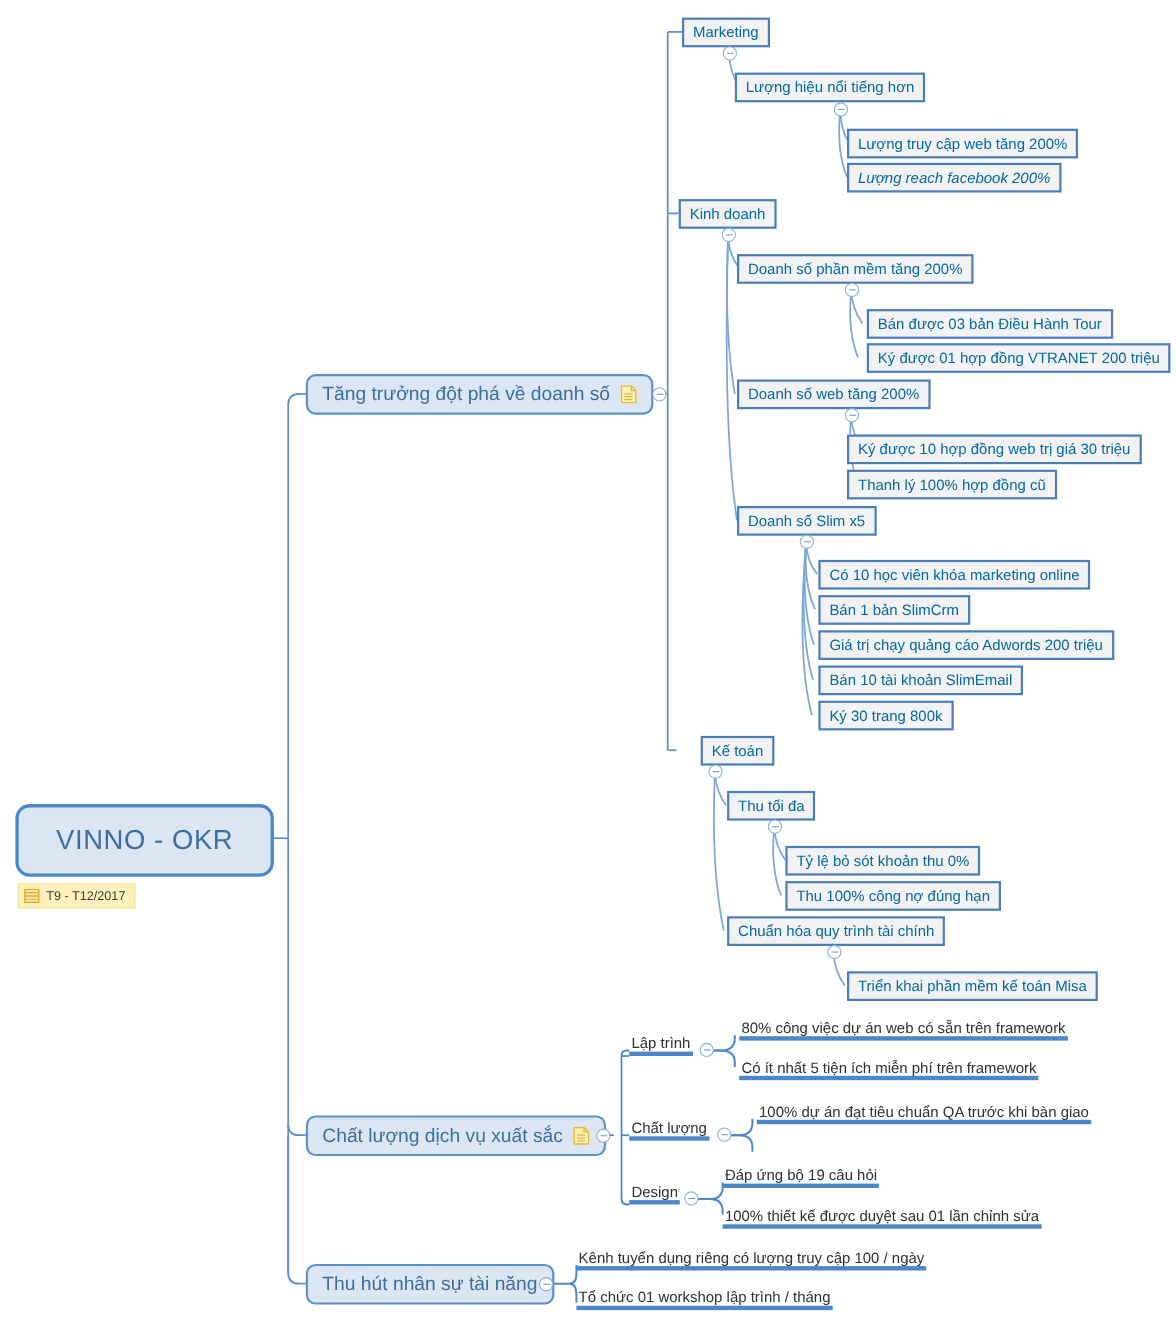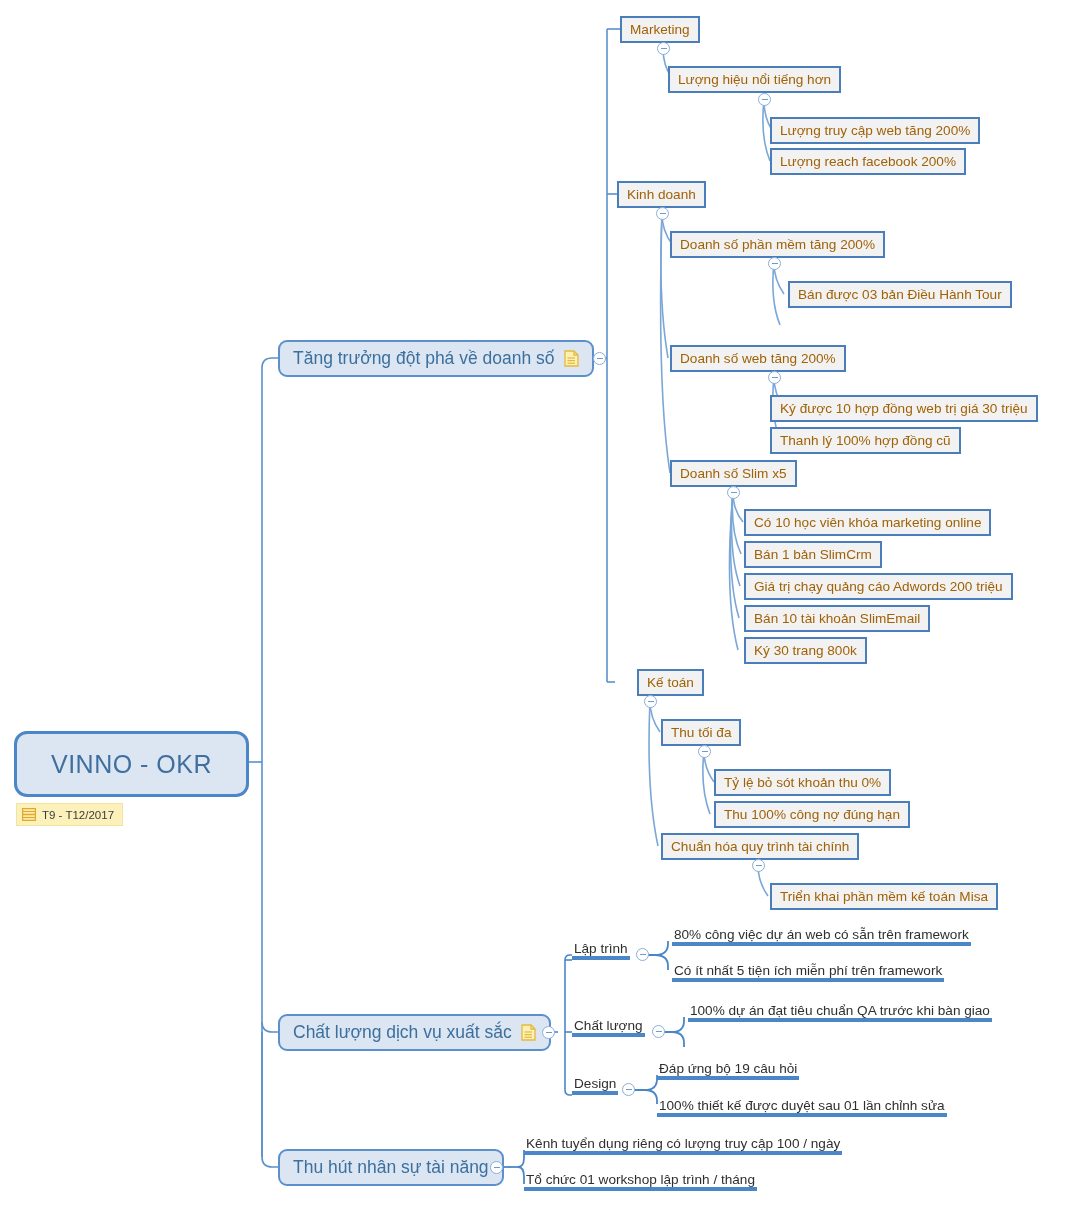--- a/index.html
+++ b/index.html
@@ -72,21 +72,21 @@
 
   
   .box-node {
     position: absolute;
     background: #f2f2f2;
     border: 2px solid #4a7ebb;
     display: flex;
     align-items: center;
     padding: 10px 8px;
     height: 27px;
-    color: #a16207;
+    color: #0369a1;
     font-size: 13.6px;
     white-space: nowrap;
     z-index: 4;
   }
 
   
   .ul-node {
     position: absolute;
     display: flex;
     align-items: flex-end;
@@ -257,37 +257,40 @@
   <div class="toggle" style="left:657px; top:42px;"></div>
 
   <div class="box-node" style="left:668px; top:66px;">
     <span>Lượng hiệu nổi tiếng hơn</span>
   </div>
   <div class="toggle" style="left:758px; top:93px;"></div>
 
   <div class="box-node" style="left:770px; top:117px;">
     <span>Lượng truy cập web tăng 200%</span>
   </div>
-  <div class="box-node" style="left:770px; top:148px;">
+  <div class="box-node" style="left:770px; top:148px;font-style:italic;">
     <span>Lượng reach facebook 200%</span>
   </div>
 
   <div class="box-node" style="left:617px; top:181px;">
     <span>Kinh doanh</span>
   </div>
   <div class="toggle" style="left:656px; top:207px;"></div>
 
   <div class="box-node" style="left:670px; top:231px;">
     <span>Doanh số phần mềm tăng 200%</span>
   </div>
   <div class="toggle" style="left:768px; top:257px;"></div>
 
   <div class="box-node" style="left:788px; top:281px;">
     <span>Bán được 03 bản Điều Hành Tour</span>
   </div>
+  <div class="box-node" style="left:788px; top:312px;">
+    <span>Ký được 01 hợp đồng VTRANET 200 triệu</span>
+  </div>
 
   <div class="box-node" style="left:670px; top:345px;">
     <span>Doanh số web tăng 200%</span>
   </div>
   <div class="toggle" style="left:768px; top:371px;"></div>
 
   <div class="box-node" style="left:770px; top:395px;justify-content:flex-end;">
     <span>Ký được 10 hợp đồng web trị giá 30 triệu</span>
   </div>
   <div class="box-node" style="left:770px; top:427px;">

